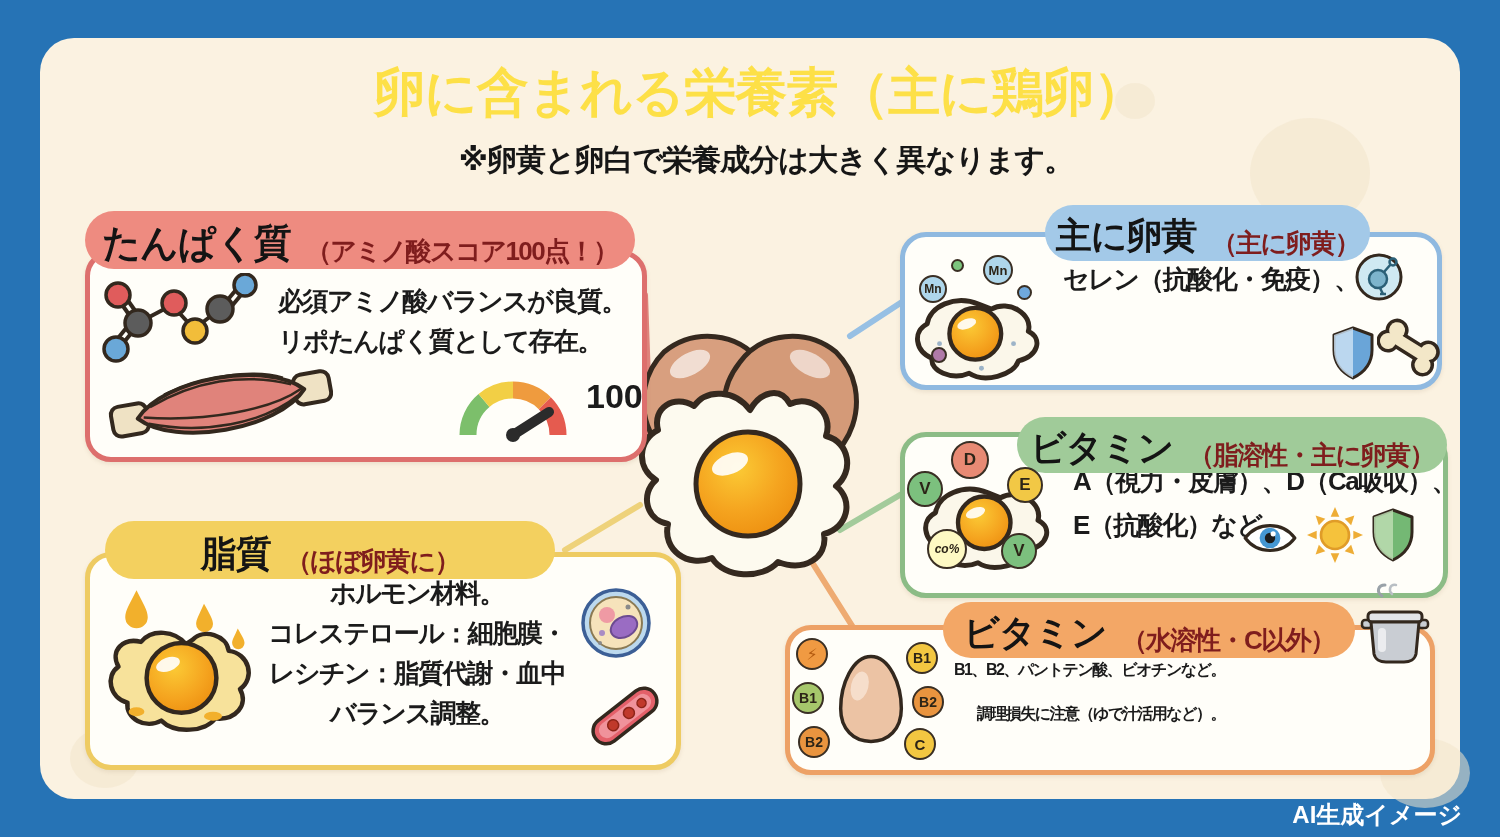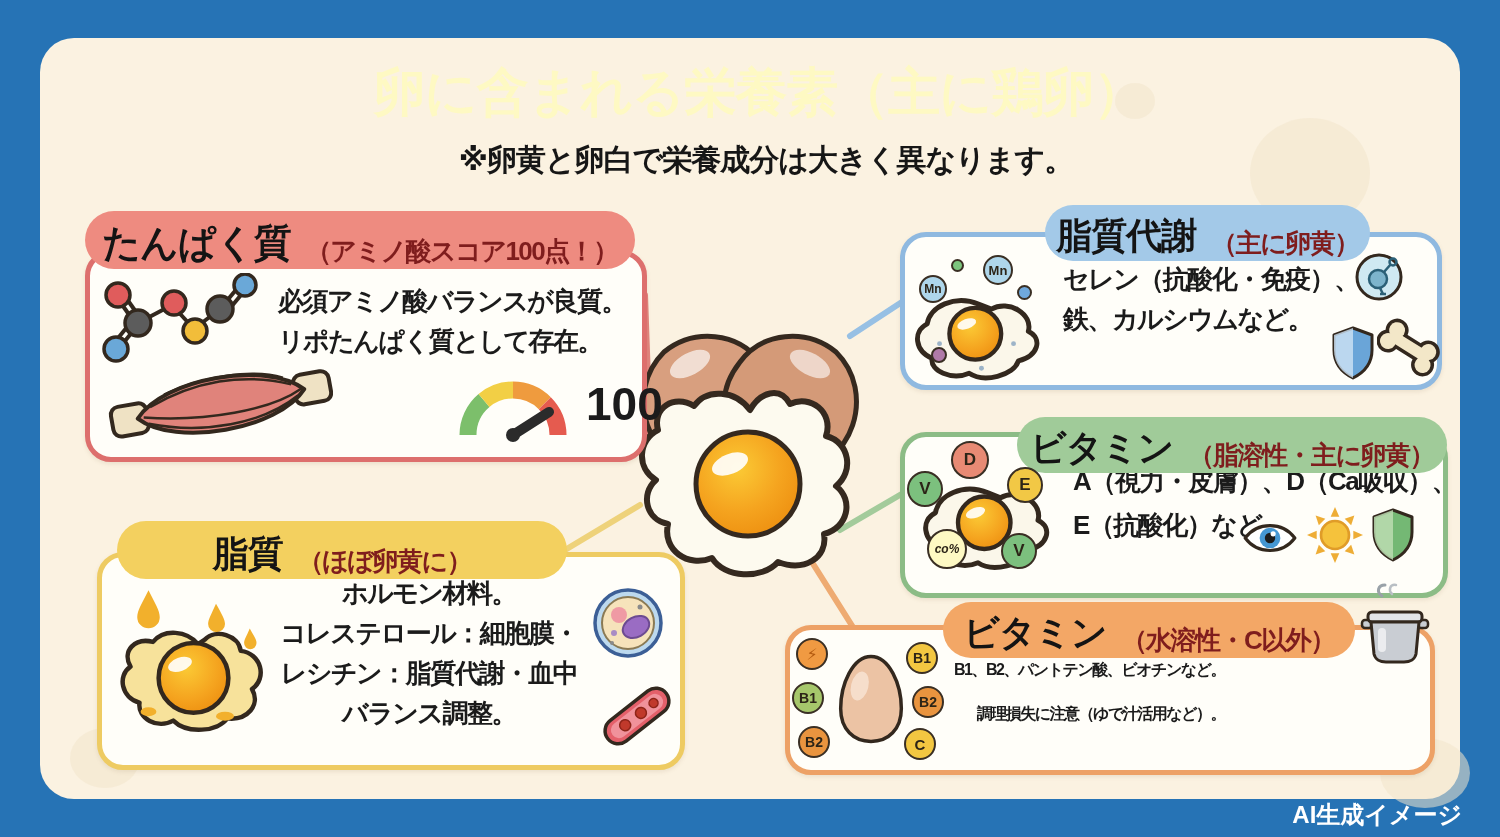--- a/index.html
+++ b/index.html
@@ -9,21 +9,21 @@
     font-family:"Liberation Sans","DejaVu Sans",sans-serif;
     color:#1b1b1b;
   }
   #stage{position:absolute;inset:0;}
   .canvas{
     position:absolute;left:40px;top:38px;width:1420px;height:761px;
     background:#fbf2e1;border-radius:34px;
   }
   .blob{position:absolute;border-radius:50%;background:#f3e5cc;opacity:.55;}
   .titlewrap{position:absolute;left:0;top:58px;width:1500px;text-align:center;}
-  .title{font-size:52px;font-weight:900;letter-spacing:-1px;color:#fef9c3;padding-left:18px;}
+  .title{font-size:52px;font-weight:900;letter-spacing:-1px;color:#fde047;padding-left:18px;}
   .subtitle{margin-top:12px;font-size:30px;font-weight:900;letter-spacing:-1px;color:#161616;margin-left:32px;}
   .box{
     position:absolute;background:#fffef9;border-radius:26px;
     box-shadow:0 2px 4px rgba(150,120,90,.15);
   }
   .pill{
     position:absolute;height:56px;border-radius:30px;
     display:flex;align-items:flex-end;justify-content:center;gap:15px;
     z-index:4;white-space:nowrap;
   }
@@ -137,26 +137,26 @@
       <div>リポたんぱく質として存在。</div>
     </div>
     <svg class="abs" style="left:358px;top:108px;" width="135" height="80" viewBox="0 0 135 80">
       <path d="M20,72 A45,45 0 0 1 36,37.5" fill="none" stroke="#7cbf6b" stroke-width="17"></path>
       <path d="M36,37.5 A45,45 0 0 1 65,27" fill="none" stroke="#f2cf45" stroke-width="17"></path>
       <path d="M65,27 A45,45 0 0 1 96.8,40.2" fill="none" stroke="#ef9b3e" stroke-width="17"></path>
       <path d="M96.8,40.2 A45,45 0 0 1 110,72" fill="none" stroke="#e55b4f" stroke-width="17"></path>
       <line x1="65" y1="72" x2="101" y2="49" stroke="#2b2b2b" stroke-width="10" stroke-linecap="round"></line>
       <circle cx="65" cy="72" r="7" fill="#2b2b2b"></circle>
     </svg>
-    <div class="abs" style="left:496px;top:122px;font-size:46px;font-weight:900;">100</div>
+    <div class="abs" style="left:496px;top:122px;font-size:34px;font-weight:900;">100</div>
   </div>
 
   <div class="box" style="left:900px;top:232px;width:532px;height:148px;border:5px solid #8fb9e0;">
     <div class="pill" style="left:140px;top:-32px;width:325px;background:#a3c9e8;">
-      <span class="t">脂質代謝</span>
+      <span class="t">主に卵黄</span>
       <span class="n">（主に卵黄）</span>
     </div>
     <div class="abs" style="left:0;top:0;width:150px;height:148px;">
       <svg class="abs" style="left:0;top:52px;" width="148" height="92" viewBox="0 0 120 74">
         <defs>
             <radialGradient id="ygM" cx="40%" cy="35%" r="75%">
           <stop offset="0%" stop-color="#fbca35"></stop>
               <stop offset="60%" stop-color="#f5a41f"></stop>
               <stop offset="100%" stop-color="#ec8c0e"></stop>
         </radialGradient>
@@ -169,21 +169,20 @@
           <circle cx="62" cy="64" r="2" fill="#9db4c8"></circle>
       </svg>
       <span class="bub" style="left:14px;top:38px;width:28px;height:28px;background:#aed6ea;font-size:12px;">Mn</span>
       <span class="bub" style="left:78px;top:18px;width:30px;height:30px;background:#aed6ea;font-size:13px;">Mn</span>
       <span class="bub" style="left:46px;top:22px;width:13px;height:13px;background:#7cc57e;"></span>
       <span class="bub" style="left:112px;top:48px;width:15px;height:15px;background:#6fa8dc;"></span>
       <span class="bub" style="left:26px;top:110px;width:16px;height:16px;background:#b07aa8;"></span>
     </div>
     <div class="bt" style="left:158px;top:22px;">
       <div>セレン（抗酸化・免疫）、</div>
-      <div>鉄、カルシウムなど。</div>
     </div>
     <svg class="abs" style="left:448px;top:14px;" width="52" height="52" viewBox="0 0 52 52">
       <circle cx="26" cy="26" r="22" fill="#cfe9f2" stroke="#33281e" stroke-width="3"></circle>
       <circle cx="25" cy="28" r="9" fill="#7db4cc" stroke="#2b6077" stroke-width="2.5"></circle>
       <line x1="31" y1="21" x2="38" y2="13" stroke="#2b6077" stroke-width="2.5"></line>
       <circle cx="40" cy="11" r="3.5" fill="none" stroke="#2b6077" stroke-width="2.5"></circle>
       <line x1="27" y1="37" x2="30" y2="43" stroke="#2b6077" stroke-width="2.5"></line>
       <path d="M27,43 l6,0" stroke="#2b6077" stroke-width="2.5"></path>
     </svg>
     <svg class="abs" style="left:424px;top:88px;" width="48" height="56" viewBox="0 0 48 56">
@@ -256,21 +255,21 @@
           <path d="M44,44 L35,41 L41,35 Z"></path>
       </g>
       <circle cx="26" cy="26" r="13" fill="#f5c23c" stroke="#e09c28" stroke-width="2.5"></circle>
     </svg>
     <svg class="abs" style="left:464px;top:70px;" width="48" height="56" viewBox="0 0 48 56">
       <path d="M24,3 L43,10 V25 C43,39 34,48 24,53 C14,48 5,39 5,25 V10 Z" fill="#74b874" stroke="#33281e" stroke-width="3" stroke-linejoin="round"></path>
       <path d="M24,3 L24,53 C14,48 5,39 5,25 V10 Z" fill="#bcdcb2" opacity="0.85"></path>
     </svg>
   </div>
 
-  <div class="box" style="left:97px;top:552px;width:578px;height:208px;border:5px solid #eecb62;">
+  <div class="box" style="left:85px;top:552px;width:578px;height:208px;border:5px solid #eecb62;padding-left:8px;">
     <div class="pill" style="left:15px;top:-36px;width:450px;background:#f3d05f;height:58px;">
       <span class="t">脂質</span>
       <span class="n">（ほぼ卵黄に）</span>
     </div>
     <svg class="abs" style="left:6px;top:24px;" width="180" height="160" viewBox="0 0 160 142">
       <defs>
           <radialGradient id="ygL" cx="40%" cy="35%" r="75%">
         <stop offset="0%" stop-color="#fbca35"></stop>
             <stop offset="60%" stop-color="#f5a41f"></stop>
             <stop offset="100%" stop-color="#ec8c0e"></stop>

